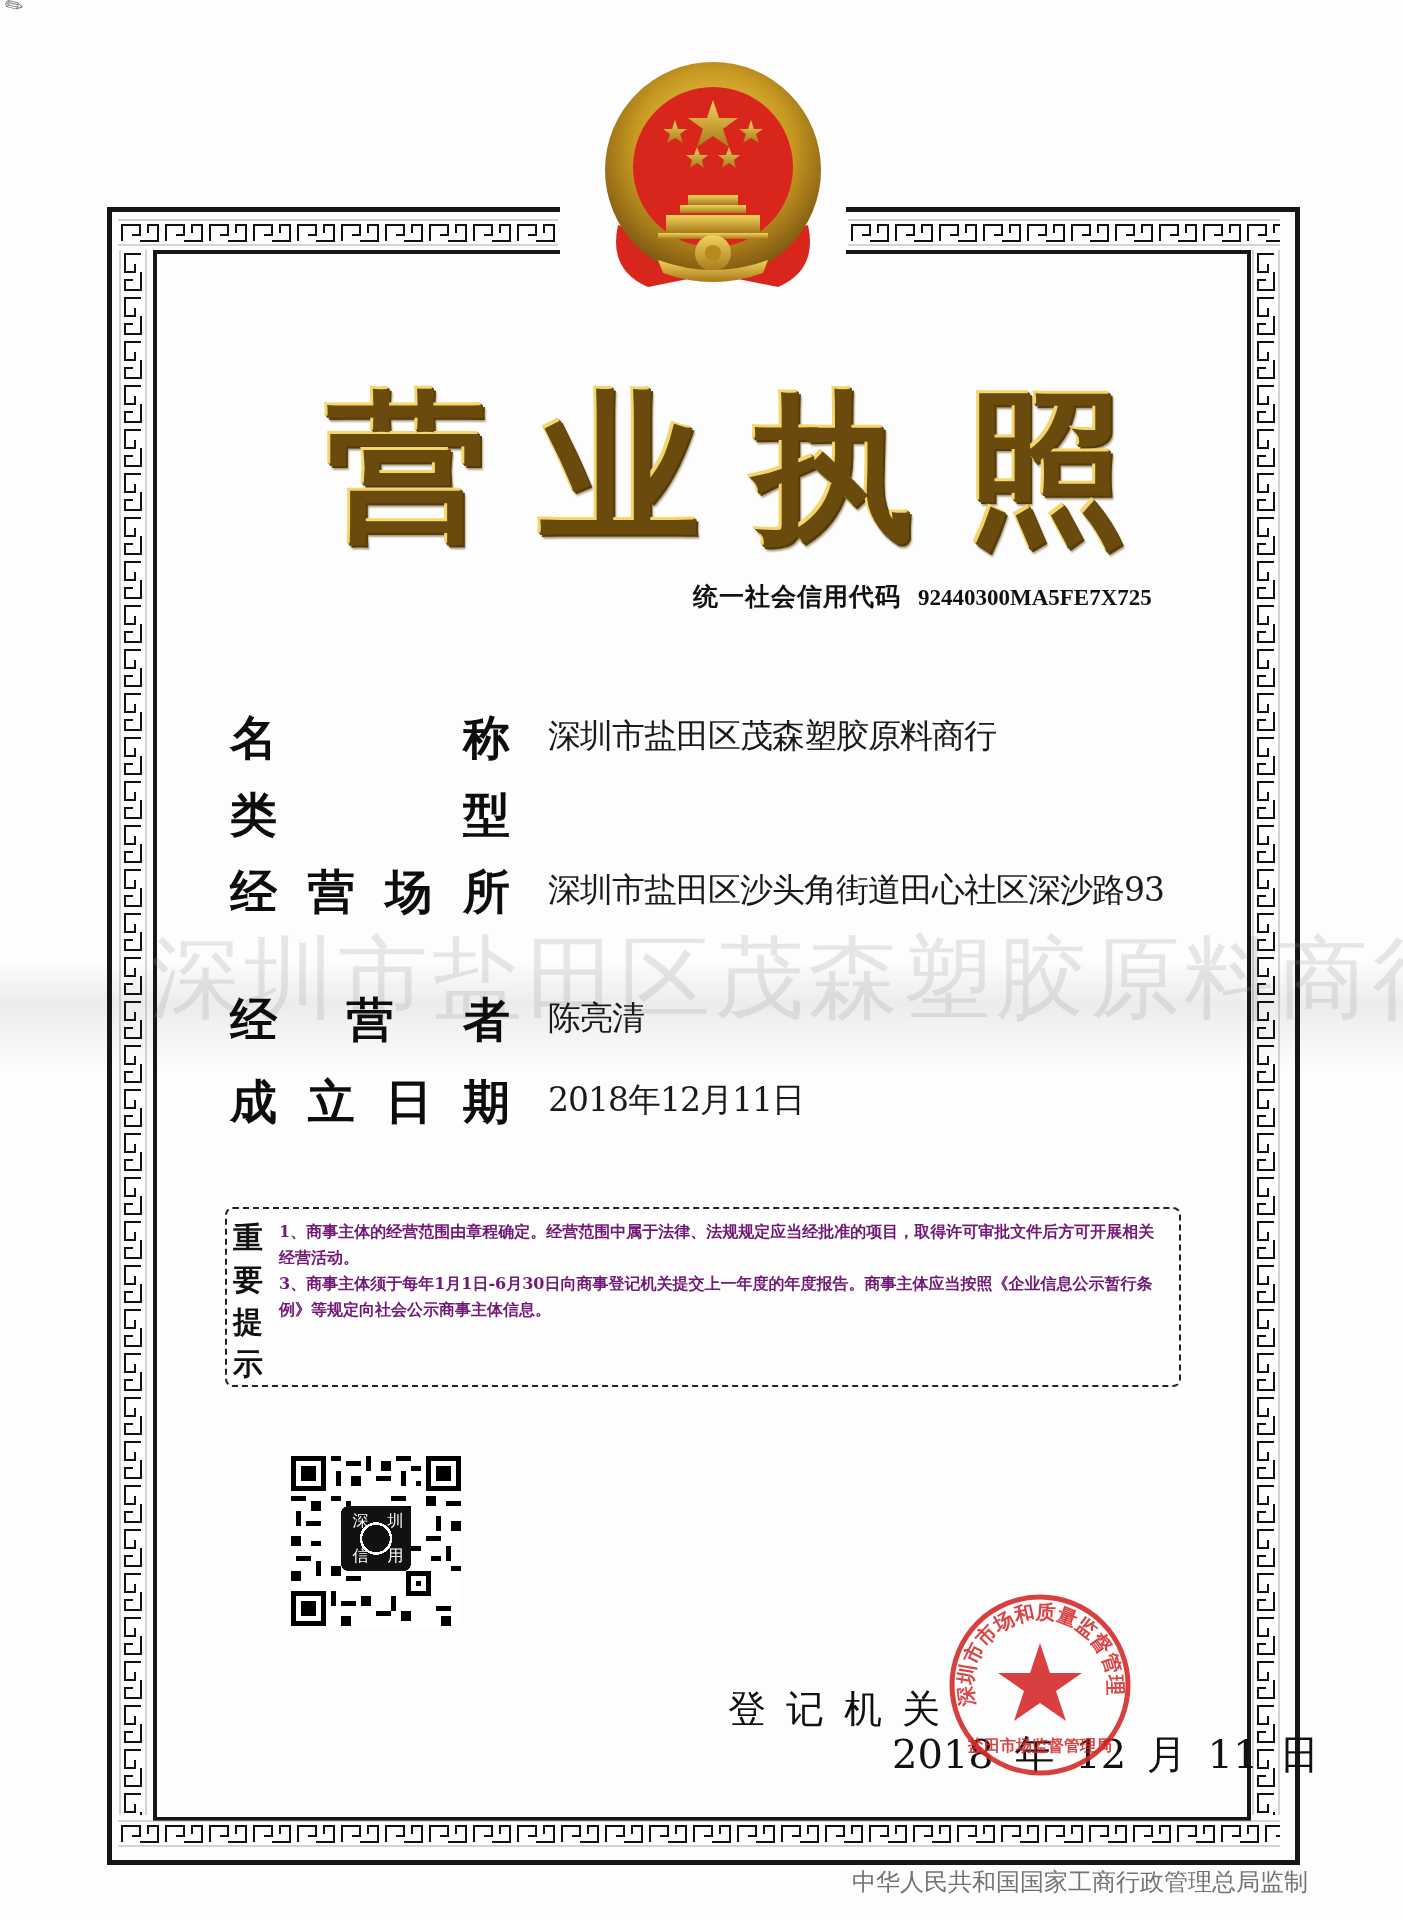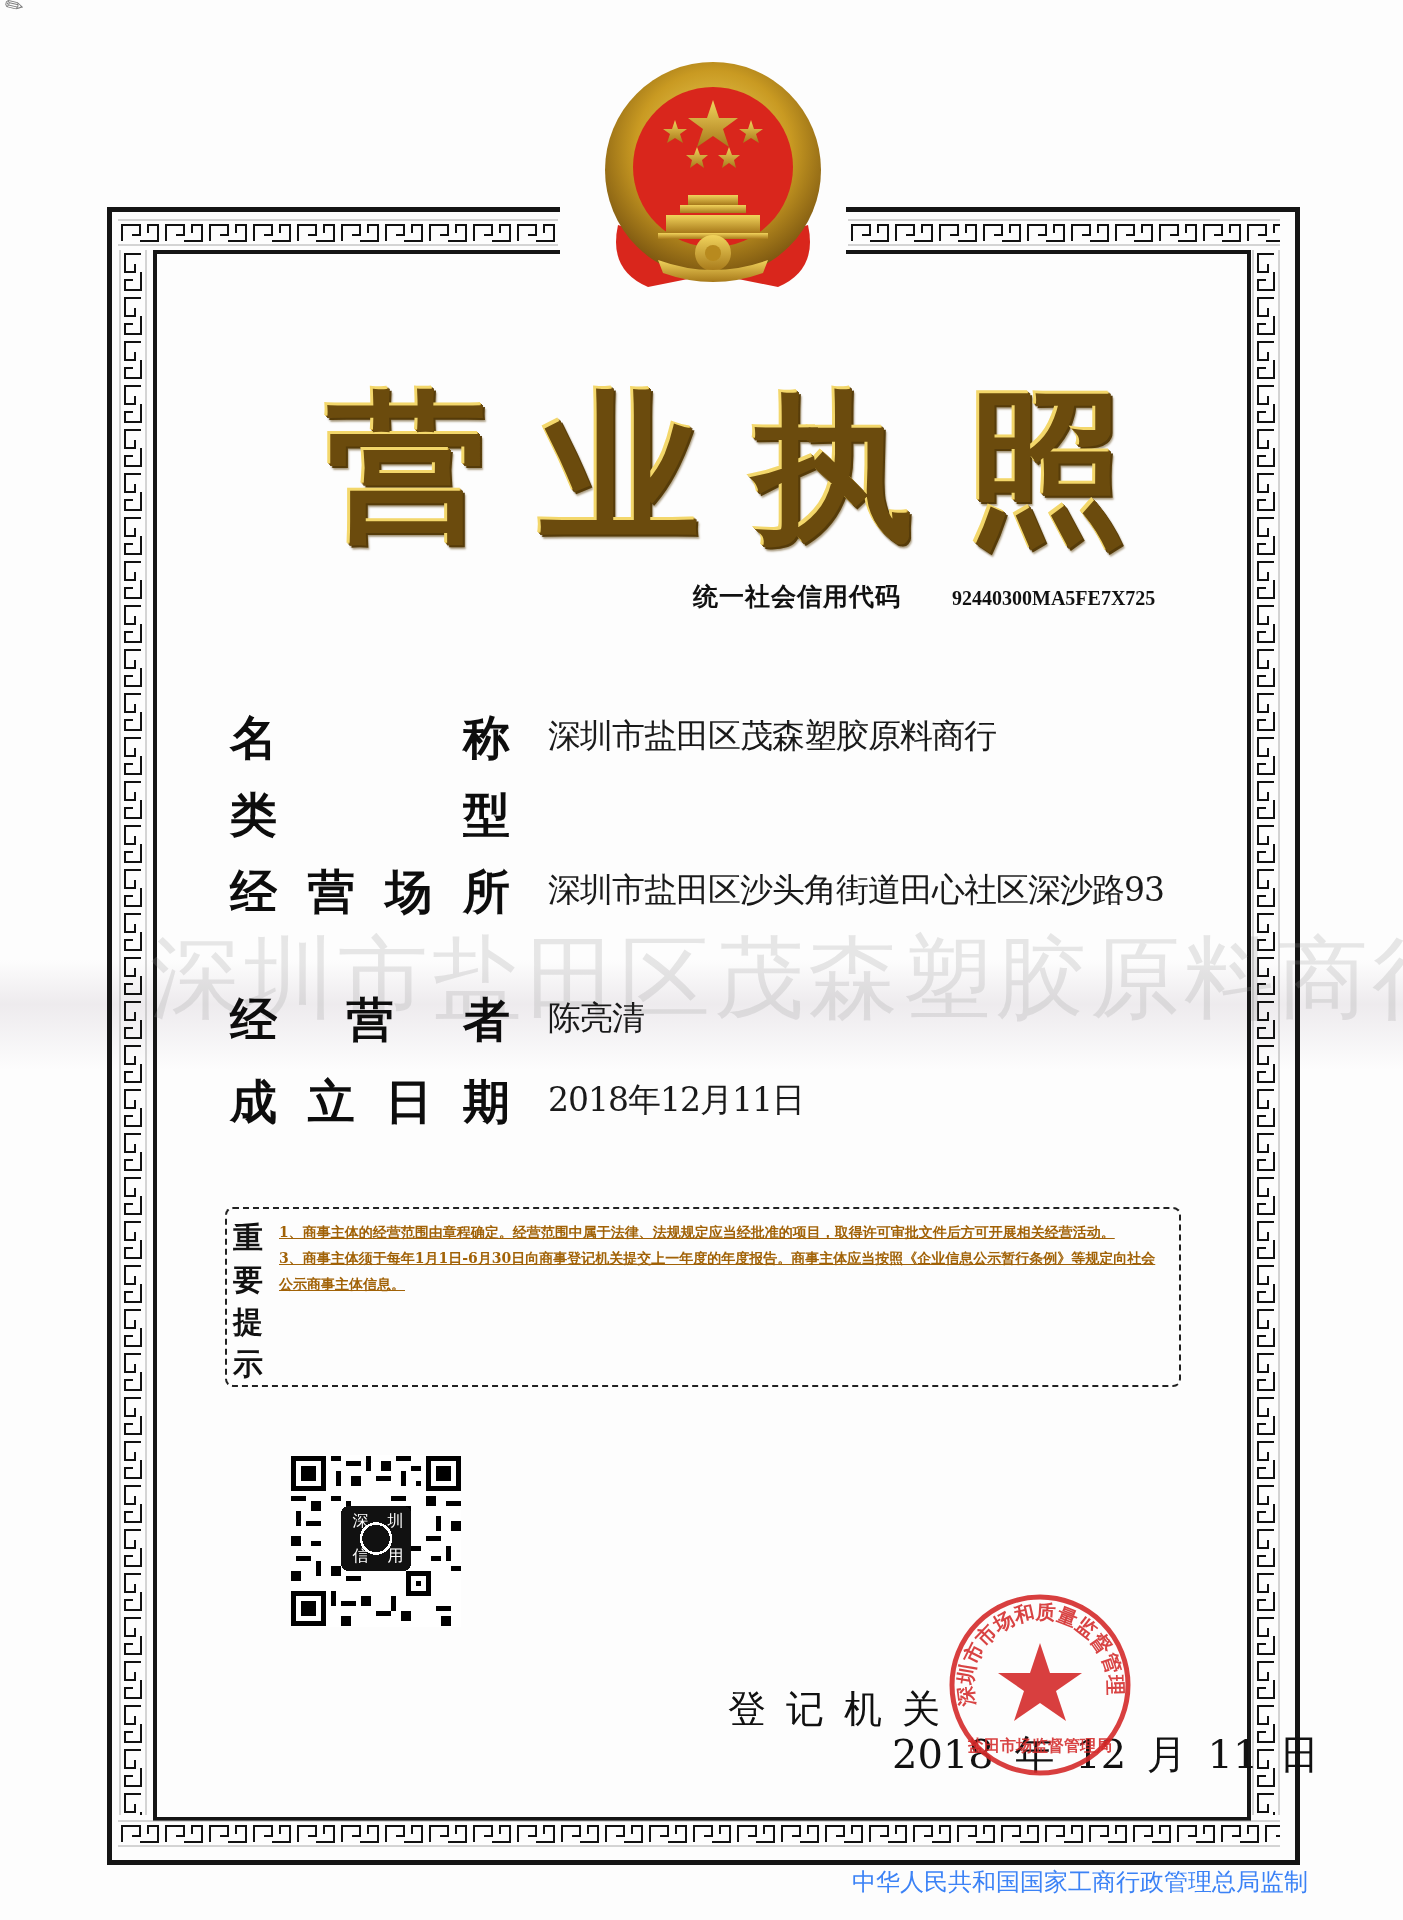--- a/index.html
+++ b/index.html
@@ -56,21 +56,21 @@
     -webkit-background-clip:text; background-clip:text; color:transparent;
     filter: drop-shadow(2px 2px 0 #5a3f0a);
   }
 
   
   .credit {
     position:absolute; left:693px; top:580px; white-space:nowrap;
     display:flex; align-items:baseline; gap:17px;
   }
   .credit .label { font-size:25px; font-weight:bold; letter-spacing:1px; }
-  .credit .code  { font-size:20px; font-family:"Liberation Serif","DejaVu Serif",serif; font-weight:bold; letter-spacing:0;margin-left:34px; }
+  .credit .code  { font-size:23px; font-family:"Liberation Serif","DejaVu Serif",serif; font-weight:bold; letter-spacing:0; }
 
   
   .field { position:absolute; left:230px; display:flex; }
   .field .label {
     width:280px; display:flex; justify-content:space-between;
     font-size:47px; font-weight:bold; line-height:60px; color:#0d0d0d;
   }
   .field .value {
     margin-left:38px; font-size:33px; line-height:56px; font-family:"DejaVu Serif",serif;
     color:#1a1a1a; width:680px; letter-spacing:-1px;
@@ -91,41 +91,40 @@
   .notice {
     position:absolute; left:225px; top:1207px; width:952px; height:176px;
     border:2px dashed #222; border-radius:8px;
   }
   .notice .side {
     position:absolute; left:6px; top:8px; width:38px; display:flex; flex-direction:column;
     font-size:30px; font-weight:bold; line-height:42px; font-family:"DejaVu Serif",serif;
   }
   .notice .body {
     position:absolute; left:52px; top:10px; width:890px;
-    font-size:14px; line-height:26px; font-weight:bold; font-family:"DejaVu Serif",serif;
-    color:#a16207;
-    text-decoration:underline;
+    font-size:16px; line-height:26px; font-weight:bold; font-family:"DejaVu Serif",serif;
+    color:#701a75;
   }
   .notice .body p { margin:0; }
 
   
   .qr { position:absolute; left:291px; top:1455px; width:170px; height:172px; background:#fff; }
 
   
   .reg-label {
     position:absolute; left:728px; top:1684px; font-size:38px; letter-spacing:20px; font-weight:normal;
   }
   .reg-date {
     position:absolute; left:892px; top:1727px; font-size:40px; font-family:"DejaVu Serif",serif; white-space:nowrap;
     word-spacing:8px;
   }
   .seal { position:absolute; left:940px; top:1585px; width:200px; height:200px; }
 
   .footer {
-    position:absolute; left:852px; top:1866px; font-size:24px; color:#3b82f6; white-space:nowrap;text-align:right;
+    position:absolute; left:852px; top:1866px; font-size:24px; color:#737373; white-space:nowrap;text-align:right;
   }
 </style>
 </head>
 <body>
 
 <div class="paper-shade"></div>
 <div class="scribble">✎</div>
 
 <div class="frame-outer"></div>
 <div class="frame-inner"></div>

